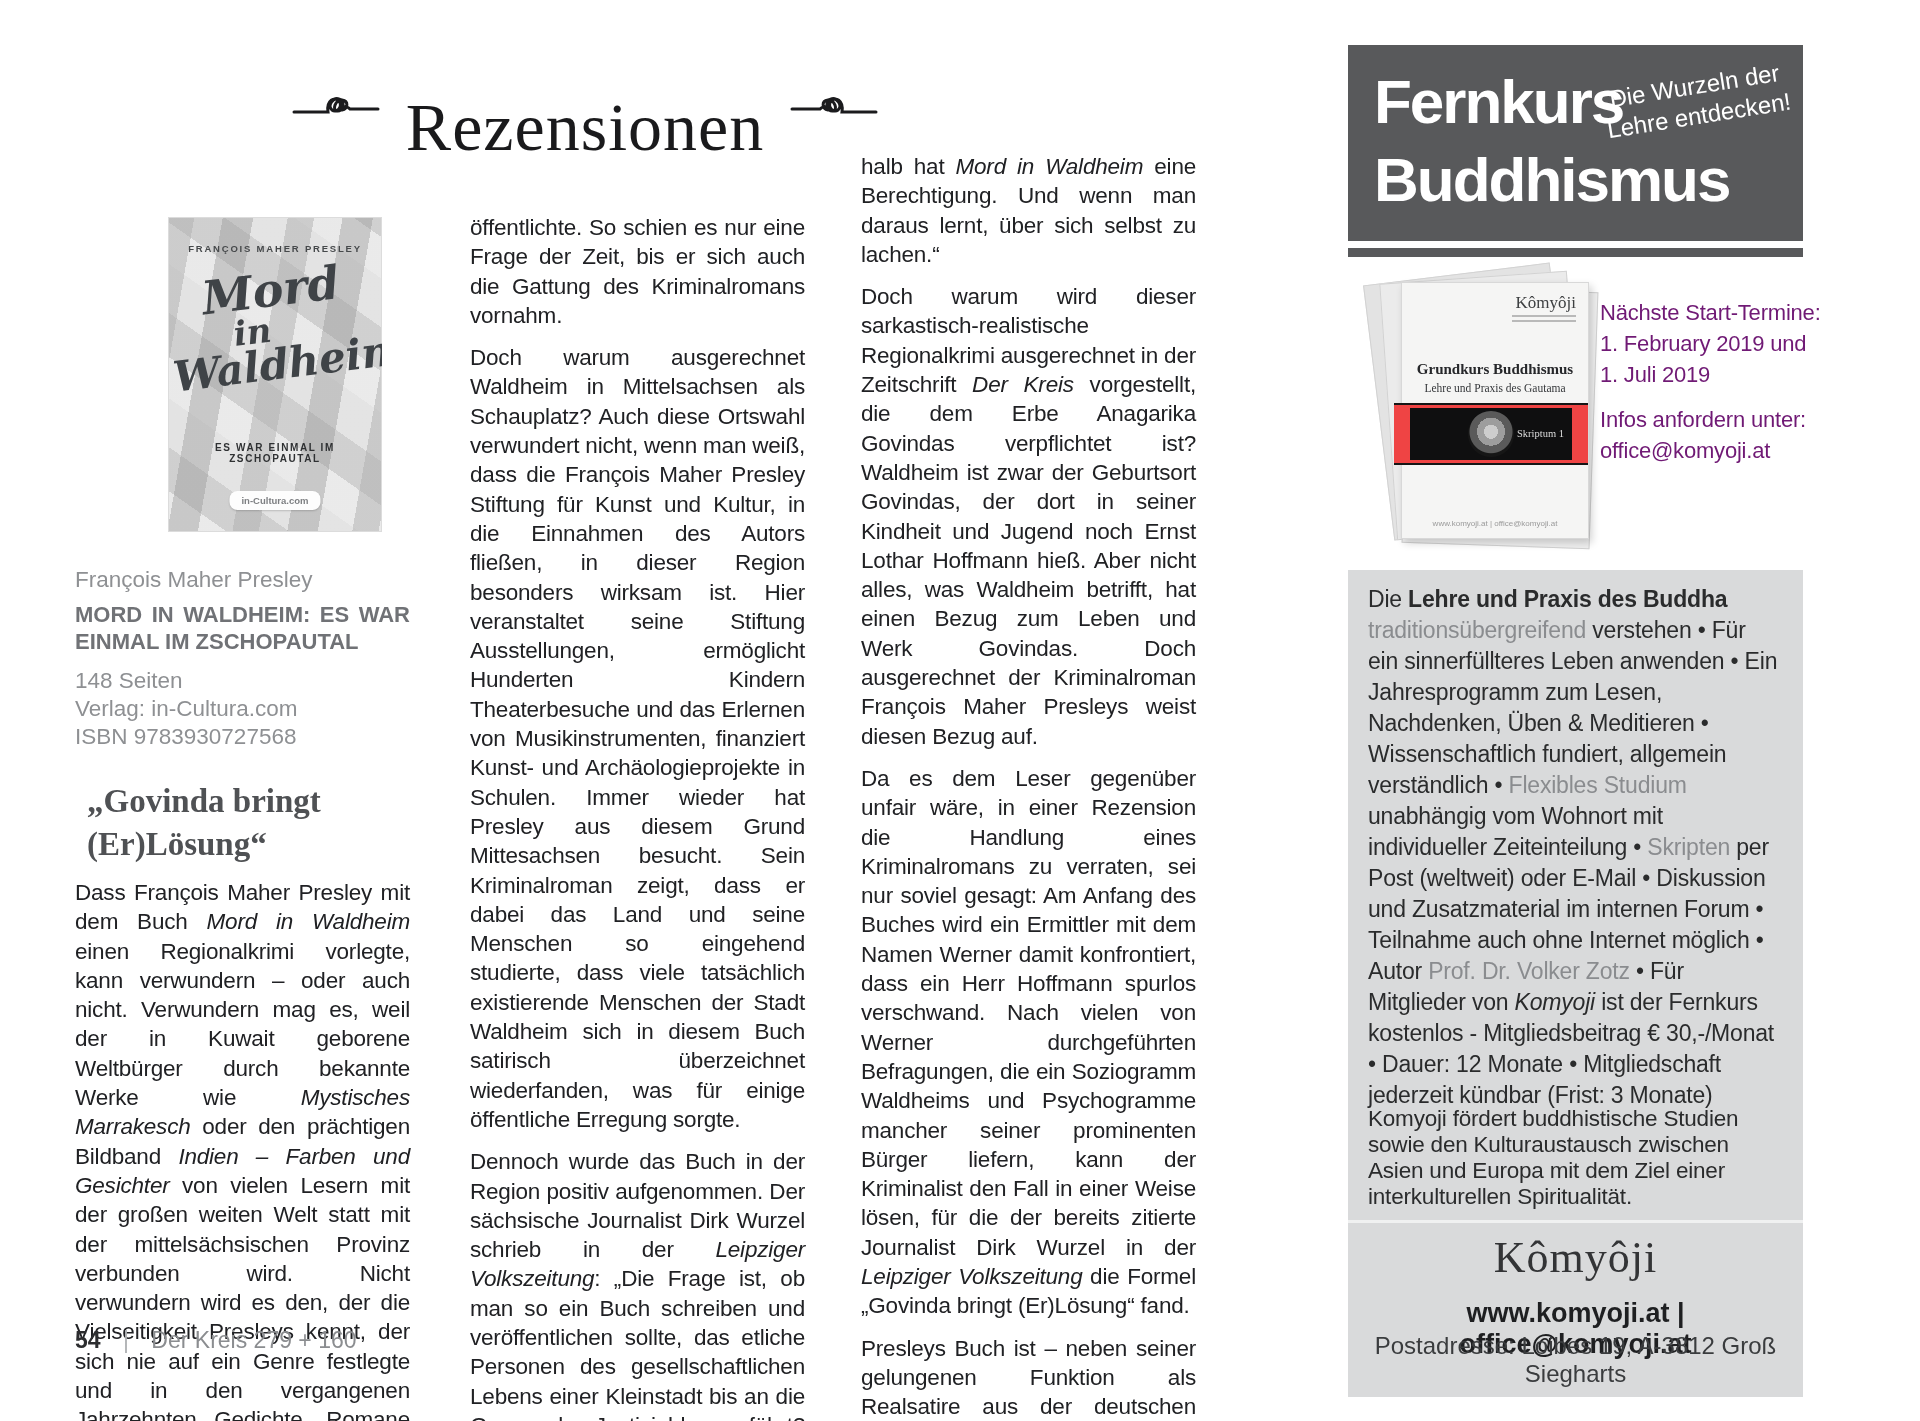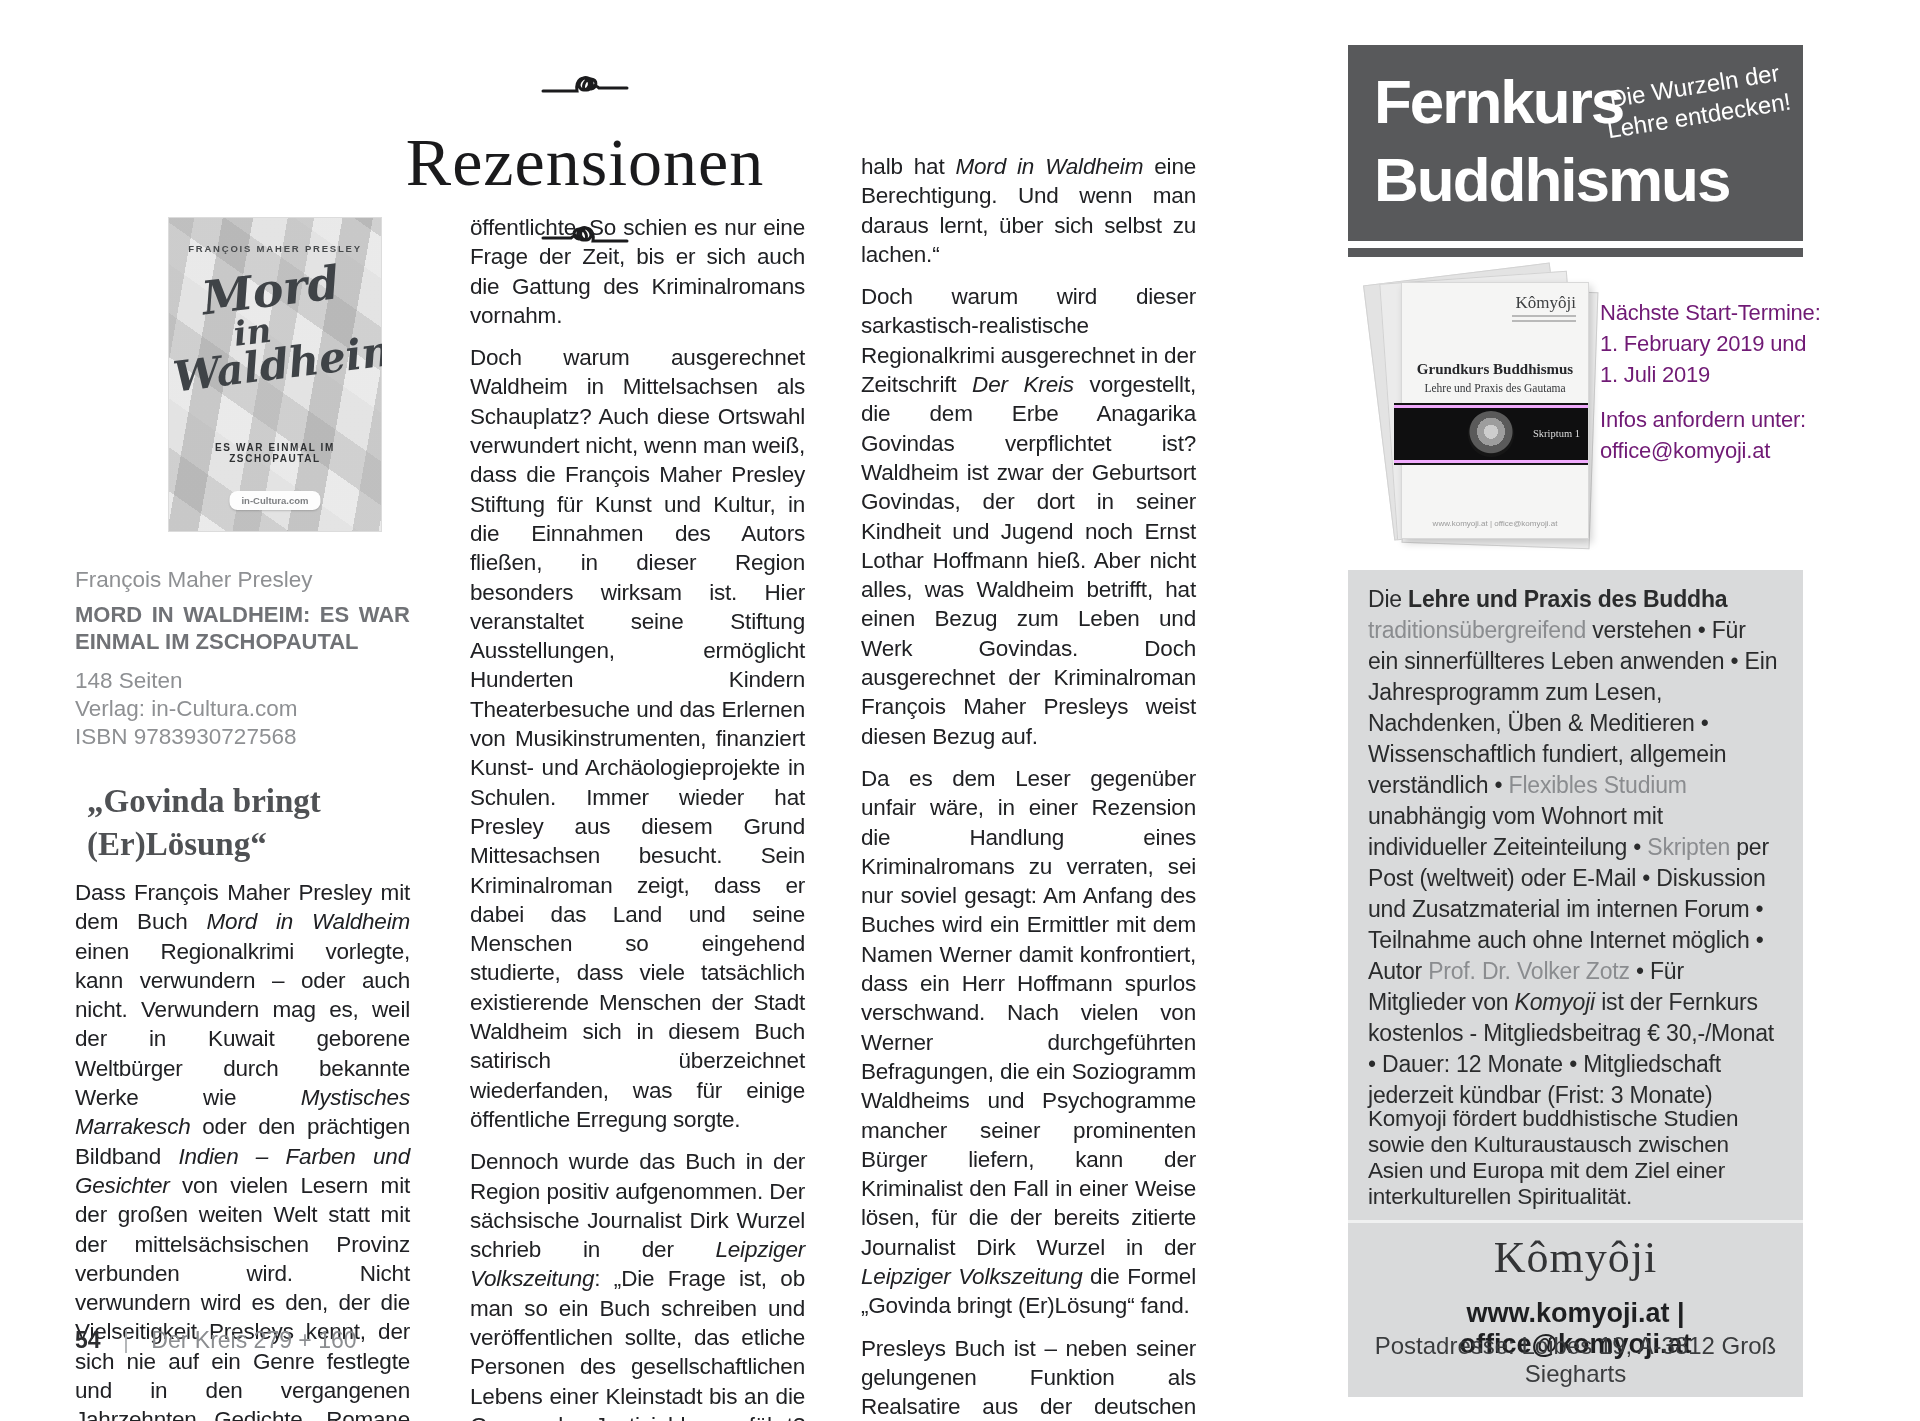--- a/index.html
+++ b/index.html
@@ -4,21 +4,21 @@
 <style>
   html,body{margin:0;padding:0;background:#ffffff;}
   body{width:1920px;height:1421px;overflow:hidden;font-family:"Liberation Sans",sans-serif;}
   .canvas{position:relative;width:1920px;height:1421px;background:#ffffff;overflow:hidden;}
 
   .it{font-style:italic;}
   .bd{font-weight:800;}
   .mut{color:#8a8c8f;}
 
   
-  .title-row{position:absolute;left:225px;top:72px;width:720px;display:flex;align-items:center;justify-content:center;gap:26px;flex-direction:column;}
+  .title-row{position:absolute;left:225px;top:93px;width:720px;display:flex;justify-content:center;gap:26px;}
   .title-row h1{margin:0;font-family:"Liberation Serif",serif;font-weight:400;font-size:68px;letter-spacing:1px;color:#1a1a1c;line-height:1;}
   .squig{width:88px;height:30px;}
   .squig.flip{transform:scaleX(-1);}
 
   
   .cover{position:absolute;left:168px;top:217px;width:214px;height:315px;overflow:hidden;
     background:
       repeating-linear-gradient(100deg,rgba(181,181,181,.55) 0 26px,rgba(236,236,236,.1) 26px 54px,rgba(160,160,160,.45) 54px 84px,rgba(245,245,245,.1) 84px 118px),
       repeating-linear-gradient(35deg,#e9e9e9 0 34px,#cccccc 34px 70px,#e2e2e2 70px 110px);
     box-shadow:0 0 0 1px #dcdcdc inset;}
@@ -65,21 +65,21 @@
   .sheet{position:absolute;background:#ececec;border:1px solid #d2d2d2;width:186px;height:255px;}
   .s1{left:30px;top:228px;transform:rotate(-7deg);background:#e3e3e3;}
   .s2{left:40px;top:232px;transform:rotate(-4deg);background:#ebebeb;}
   .s3{left:58px;top:244px;transform:rotate(2deg);background:#f0f0f0;}
   .booklet{position:absolute;left:53px;top:237px;width:186px;height:255px;background:#f5f5f4;border:1px solid #d8d8d8;box-shadow:3px 4px 8px rgba(0,0,0,.18);}
   .bk-logo{position:absolute;right:12px;top:10px;font-family:"Liberation Serif",serif;font-size:17px;color:#3e4042;text-align:right;}
   .bk-logo-sub{position:absolute;right:12px;top:32px;width:64px;}
   .bk-logo-sub i{display:block;height:2px;background:#b9b9b9;margin-bottom:3px;}
   .bk-title{position:absolute;top:78px;left:0;right:0;text-align:center;font-family:"Liberation Serif",serif;font-weight:700;font-size:15px;color:#26272a;}
   .bk-sub{position:absolute;top:99px;left:0;right:0;text-align:center;font-family:"Liberation Serif",serif;font-size:11.5px;color:#35373a;}
-  .bk-bandwrap{position:absolute;left:-8px;right:0;top:120px;border-top:2px solid #161616;border-bottom:2px solid #161616;background:#f0abfc;padding:3px 0;}
+  .bk-bandwrap{position:absolute;left:-8px;right:0;top:120px;border-top:2px solid #161616;border-bottom:2px solid #161616;background:#ef4444;padding:3px 16px;}
   .bk-band{position:relative;height:52px;background:#0f0f10;}
   .buddha{position:absolute;left:50%;top:3px;transform:translateX(-50%);width:46px;height:46px;border-radius:50%;
     background:radial-gradient(circle at 50% 45%, #cdcdcd 0 7px, #9d9d9d 7px 14px, #5a5a5a 14px 21px, #161616 22px);}
   .bk-skriptum{position:absolute;right:8px;top:20px;font-family:"Liberation Serif",serif;font-size:10.5px;color:#dddddd;}
   .bk-foot{position:absolute;bottom:10px;left:0;right:0;text-align:center;font-size:8px;color:#9a9a9a;}
 
   
   .ad-dates{position:absolute;left:252px;top:252px;color:#701a75;font-size:22px;line-height:31px;letter-spacing:-.2px;}
   .ad-dates div{white-space:nowrap;}
   .ad-dates .gap{height:14px;}

